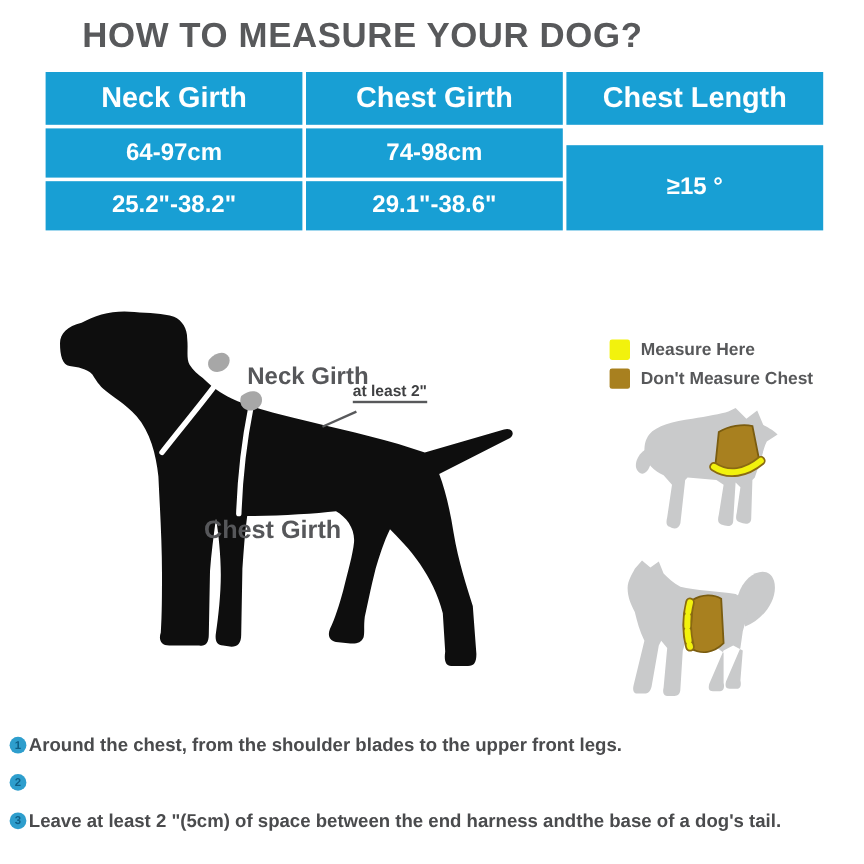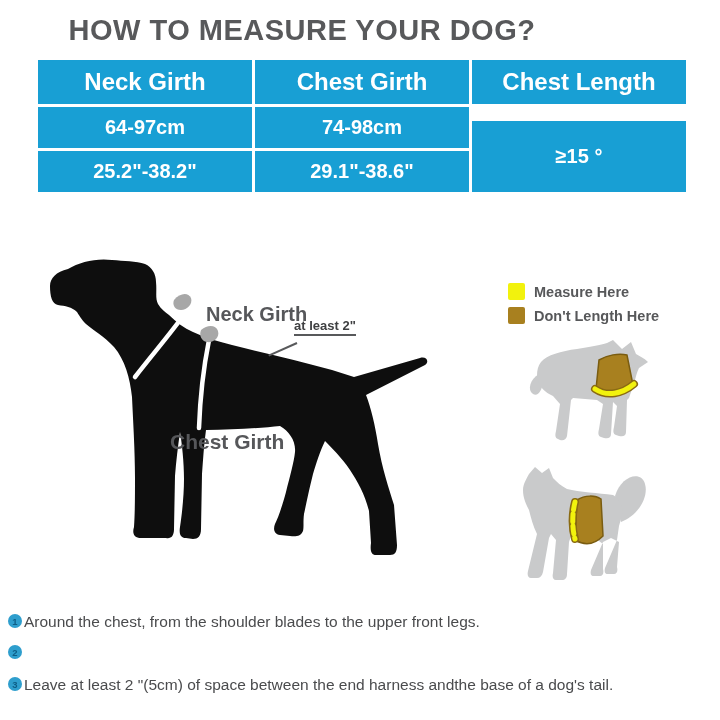--- a/index.html
+++ b/index.html
@@ -51,21 +51,21 @@
   .small-dog-neck{position:absolute;left:525px;top:336px;width:135px;height:112px;}
   .small-dog-belly{position:absolute;left:515px;top:460px;width:150px;height:126px;}
   
   .note-row{position:absolute;left:8px;display:flex;align-items:flex-start;width:706px;}
   .note-1{top:612px;} .note-2{top:643px;} .note-3{top:675px;}
   .note-num{
     width:14px;height:14px;border-radius:50%;background:#2E9ECD;color:#0E5E86;
     font-size:9.5px;font-weight:bold;display:flex;align-items:center;justify-content:center;
     margin-top:2px;flex:0 0 auto;
   }
-  .note-text{font-size:15.5px;font-weight:normal;color:#4A4B4D;margin-left:2px;line-height:19px;}
+  .note-text{font-size:15.5px;font-weight:bold;color:#4A4B4D;margin-left:2px;line-height:19px;}
 </style>
 </head>
 <body>
 
 <div id="stage">
 
   <div class="page-title">HOW TO MEASURE YOUR DOG?</div>
 
   <div class="size-table">
     <div class="cell head">Neck Girth</div>
@@ -143,21 +143,21 @@
   <div class="leader-line"></div>
   <div class="diagram-label chest-label">Chest Girth</div>
 
   <div class="legend">
     <div class="legend-row">
       <span class="swatch measure"></span>
       <span class="legend-label">Measure Here</span>
     </div>
     <div class="legend-row">
       <span class="swatch dont"></span>
-      <span class="legend-label">Don't Length Here</span>
+      <span class="legend-label">Don't Measure Chest</span>
     </div>
   </div>
 
   <svg class="small-dog-neck" viewBox="0 0 135 112" aria-hidden="true">
 
     <path fill="#C9CACB" d="M14,38 c-9,5 -12,16 -6,20 c5,3 9,-4 10,-11 z"></path>
 
     <path fill="#C9CACB" d="
       M88,4 L97,13 L106,6 L111,18
       C114,20 119,22 123,26 L114,32

